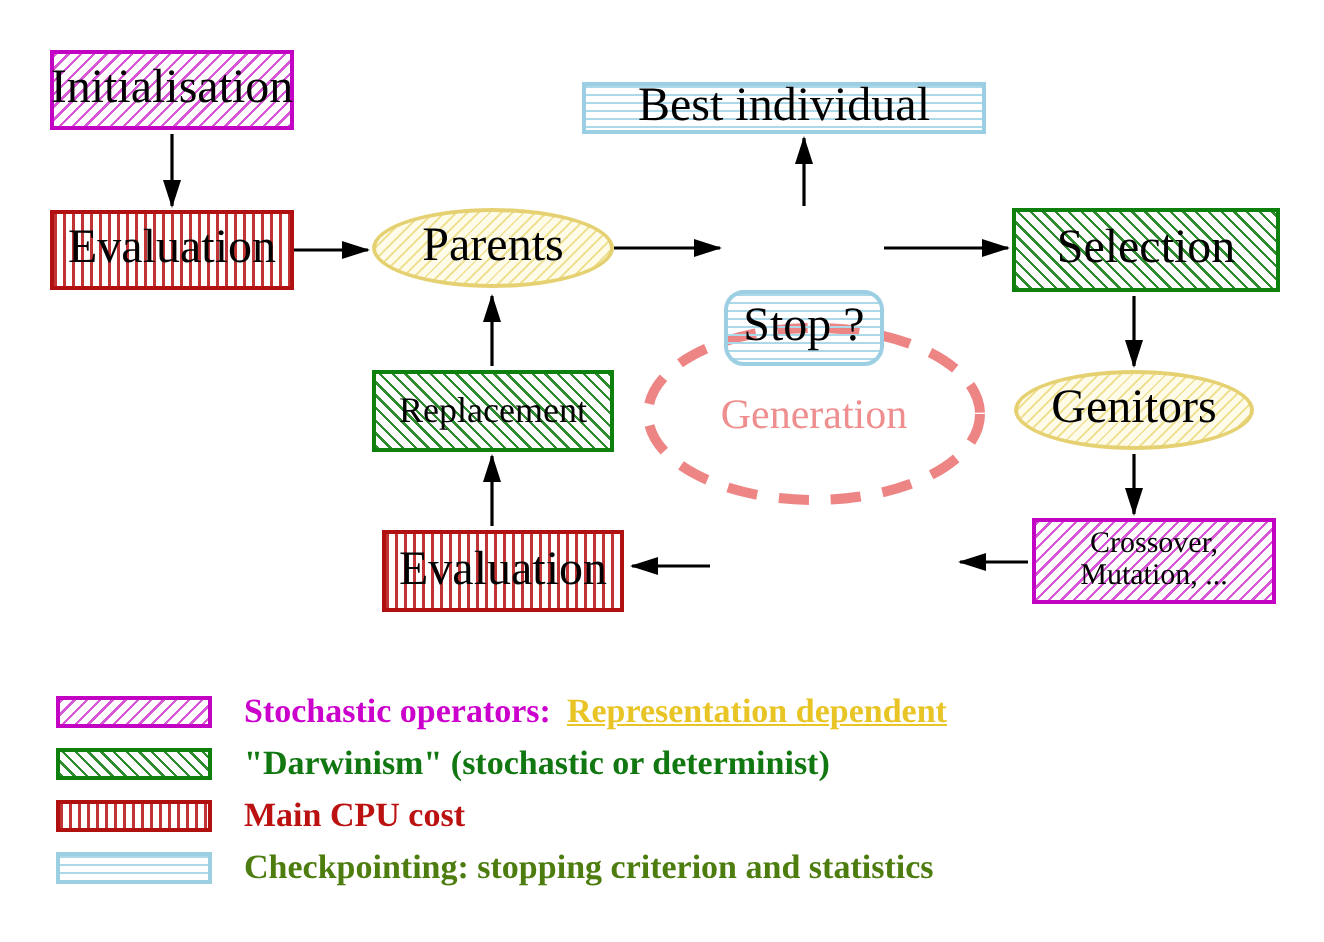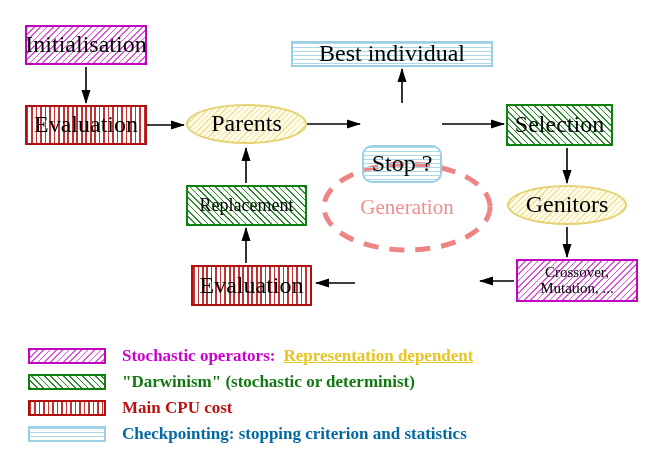--- a/index.html
+++ b/index.html
@@ -41,21 +41,21 @@
   .two-line{font-size:15px;}
   .legend-swatch{position:absolute;width:78px;height:16px;box-sizing:border-box;}
   .legend-text{
     position:absolute;left:122px;height:20px;font-size:17px;font-weight:bold;
     white-space:nowrap;line-height:20px;
   }
   .t-magenta{color:#cc00cc;}
   .t-gold{color:#e8c424;margin-left:8px;text-decoration:underline;}
   .t-green{color:#117711;}
   .t-red{color:#bb1111;}
-  .t-blue{color:#0369a1;}
+  .t-blue{color:#4d7c0f;}
 </style>
 </head>
 <body>
 
 <div class="canvas">
 
   <svg class="overlay" viewBox="0 0 662 471" xmlns="http://www.w3.org/2000/svg">
     <defs>
       <marker id="ah" markerWidth="15" markerHeight="11" refX="13" refY="5" orient="auto" markerUnits="userSpaceOnUse">
         <path d="M0,0.5 L14,5 L0,9.5 z" fill="#000"></path>
@@ -78,21 +78,21 @@
   <div class="node hatch-magenta" style="left:25px;top:25px;width:122px;height:40px;">Initialisation</div>
 
   <div class="node stripes-red" style="left:25px;top:105px;width:122px;height:40px;">Evaluation</div>
 
   <div class="node ellipse-yellow" style="left:186px;top:104px;width:121px;height:40px;">Parents</div>
 
   <div class="node stripes-cyan" style="left:291px;top:41px;width:202px;height:26px;">Best individual</div>
 
   <div class="node stripes-cyan rounded" style="left:362px;top:105px;width:80px;height:38px;">Stop ?</div>
 
-  <div class="node hatch-green" style="left:506px;top:104px;width:107px;height:42px;">Selection</div>
+  <div class="node hatch-green" style="left:506px;top:104px;width:134px;height:42px;">Selection</div>
 
   <div class="node ellipse-yellow" style="left:507px;top:185px;width:120px;height:40px;">Genitors</div>
 
   <div class="node hatch-green" style="left:186px;top:185px;width:121px;height:41px;font-size:18px;">Replacement</div>
 
   <div class="gen-label">Generation</div>
 
   <div class="node stripes-red" style="left:191px;top:265px;width:121px;height:41px;">Evaluation</div>
 
 

